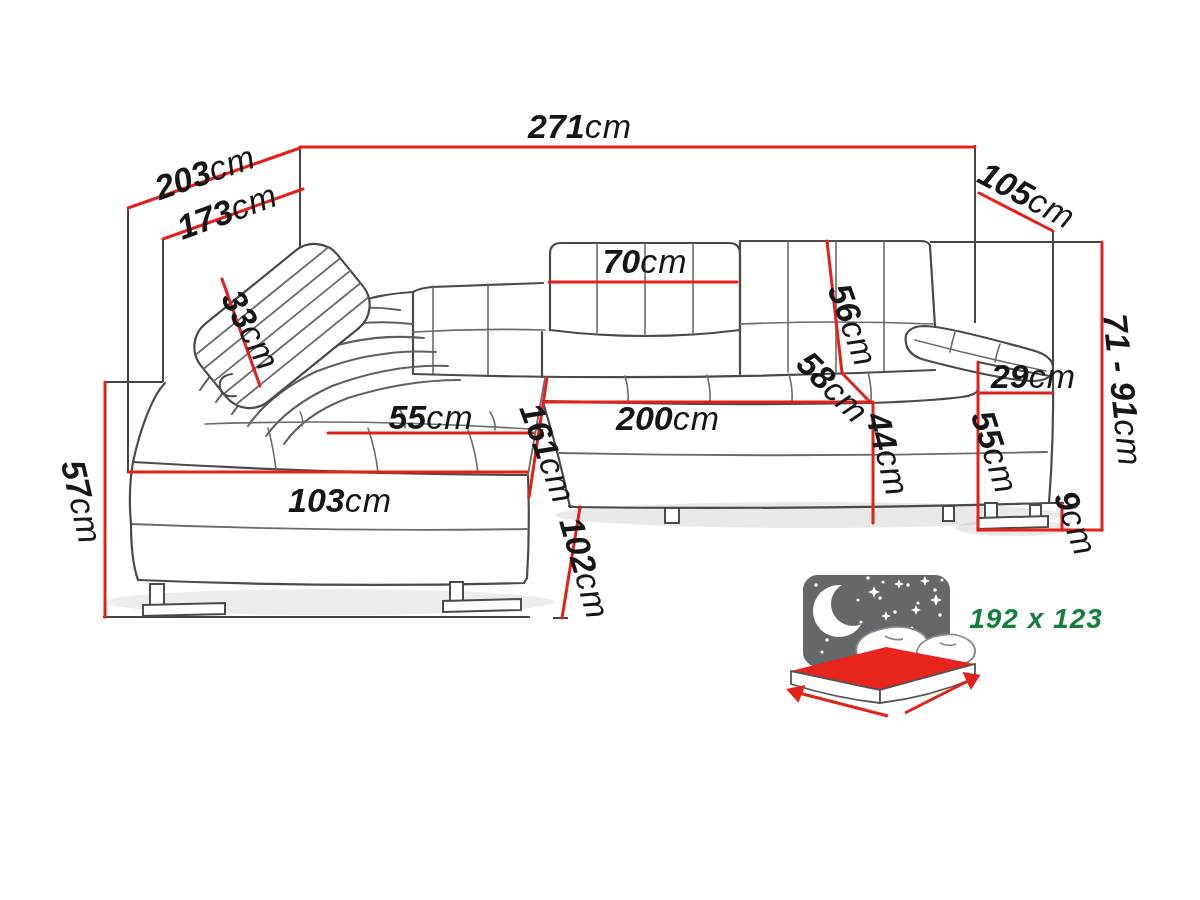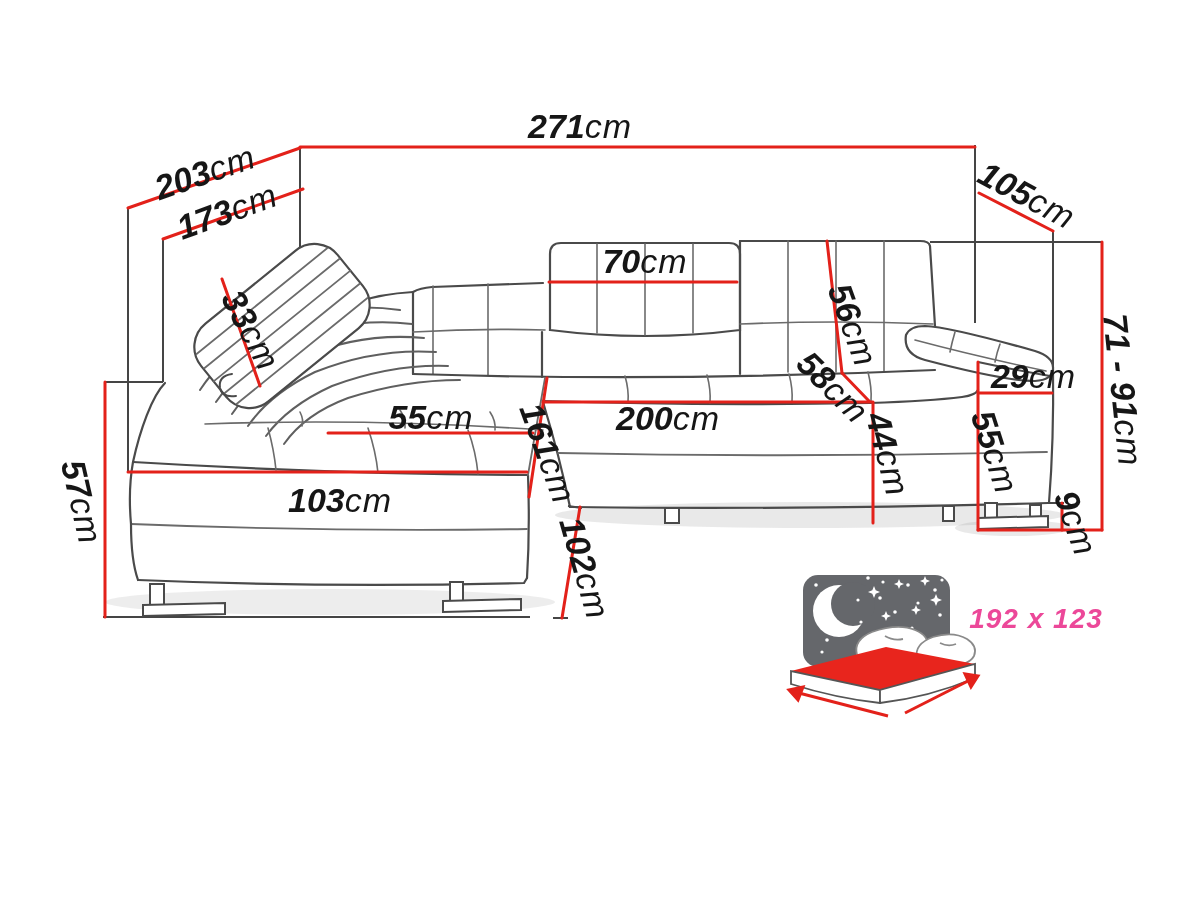--- a/index.html
+++ b/index.html
@@ -3,21 +3,21 @@
 <meta charset="utf-8">
 <style>
   html,body{margin:0;padding:0;background:#ffffff;}
   .stage{position:relative;width:1200px;height:900px;margin:0 auto;background:#fff;overflow:hidden;
          font-family:"Liberation Sans","DejaVu Sans",sans-serif;font-style:italic;}
   .stage svg{position:absolute;left:0;top:0;}
   .dim{position:absolute;white-space:nowrap;color:#161616;font-size:34px;line-height:1;
        transform:translate(-50%,-50%) rotate(var(--r,0deg));transform-origin:center;}
   .dim .n{font-weight:700;letter-spacing:0px;}
   .dim .u{font-weight:400;letter-spacing:1px;}
-  .bed-label{position:absolute;white-space:nowrap;color:#ec4899;font-weight:700;font-size:28px;
+  .bed-label{position:absolute;white-space:nowrap;color:#15803d;font-weight:700;font-size:28px;
        letter-spacing:1px;transform:translate(-50%,-50%);}
 </style>
 </head>
 <body>
 
 <div class="stage">
 
 <svg width="1200" height="900" viewBox="0 0 1200 900">
 
   <g>

